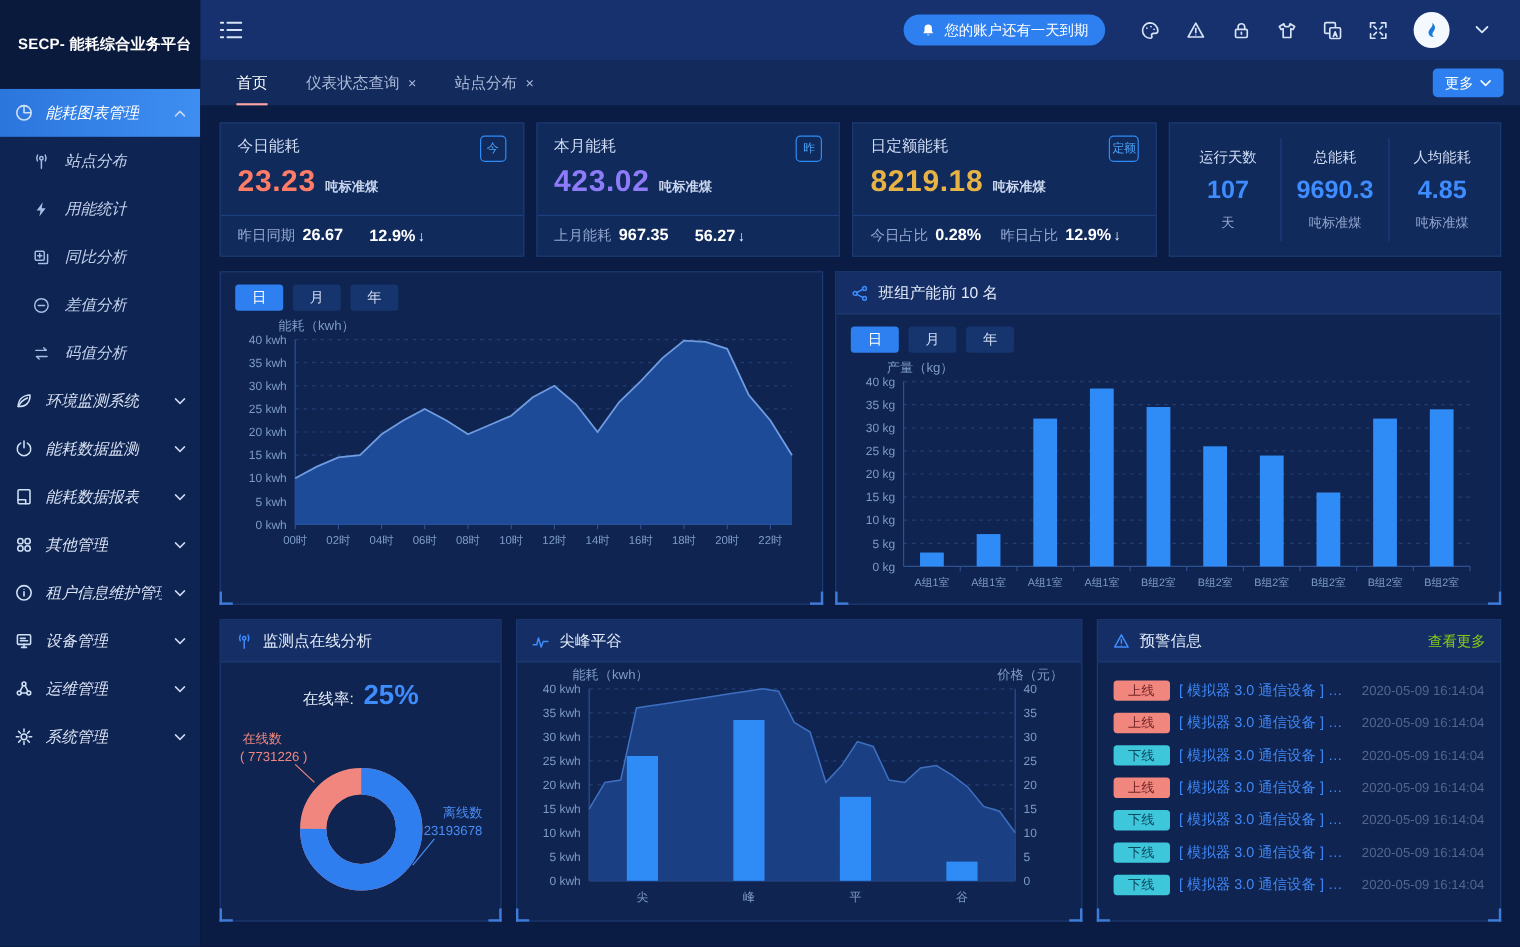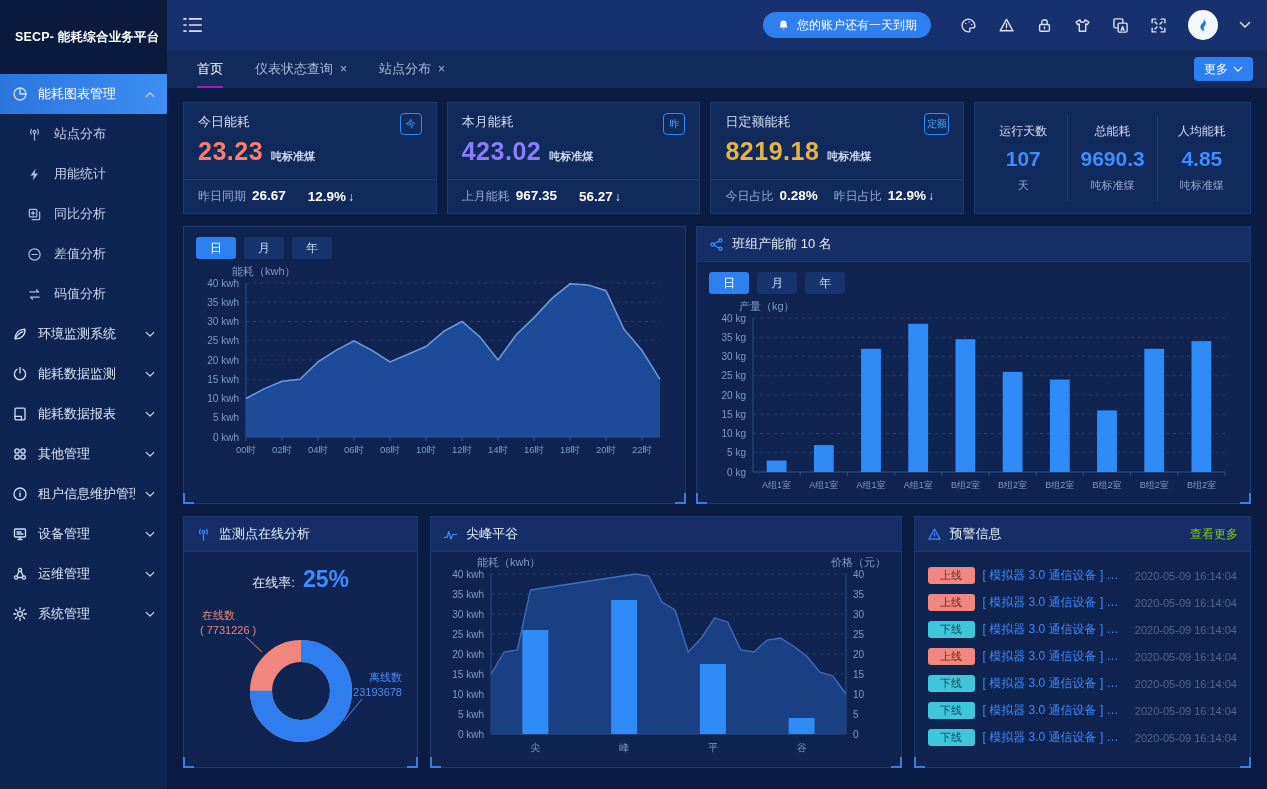--- a/index.html
+++ b/index.html
@@ -8,42 +8,42 @@
   .sidebar{width:167px;min-width:167px;background:#0e2452;display:flex;flex-direction:column;}
   .logo{height:50px;background:#0a1a3d;display:flex;align-items:center;padding:12px 8px;gap:7px;}
   .logo-icon{width:24px;height:24px;color:#4aa3f0;}
   .logo-text{font-size:12.5px;font-weight:bold;color:#fff;letter-spacing:.2px;white-space:nowrap;}
   .menu{flex:1;overflow:hidden;}
   .mgroup{height:40px;display:flex;align-items:center;gap:10px;padding:0 12px;color:#dbe4f5;cursor:pointer;}
   .mgroup.active{background:linear-gradient(90deg,#2b76dd,#3e8ef2);color:#fff;}
   .msub{height:40px;display:flex;align-items:center;gap:12px;padding:0 12px 0 27px;color:#c3d1ec;cursor:pointer;}
   .mi{width:16px;height:16px;flex:none;color:#cfe0f5;}
   .msub .mi{width:15px;height:15px;color:#a8bde4;}
-  .mlabel{white-space:nowrap;overflow:hidden;}
+  .mlabel{white-space:nowrap;overflow:hidden;font-style:italic;}
   .chev{width:10px;height:7px;margin-left:auto;color:#c9d6ee;flex:none;}
   .chev.up svg{transform:rotate(180deg);}
   .hicon svg,.mi svg,.chev svg,.ph-icon svg,.logo-icon svg,.av-flame svg,.mini-chev svg{width:100%;height:100%;display:block;}
   
   .main{flex:1;display:flex;flex-direction:column;min-width:0;}
-  .topbar{height:50px;background:#16316d;display:flex;align-items:center;padding:0 16px 0 16px;gap:21px;font-family:Liberation Serif, serif;}
+  .topbar{height:50px;background:#16316d;display:flex;align-items:center;padding:0 26px 0 16px;gap:21px;font-family:Liberation Serif, serif;}
   .hicon{width:17px;height:17px;color:#d7e3f6;cursor:pointer;flex:none;}
   .hicon.big{width:19px;height:16px;}
   .spacer{flex:1;}
   .notice{height:26px;background:#2e7ff0;border-radius:14px;display:flex;align-items:center;gap:7px;padding:0 14px;font-size:12px;color:#fff;cursor:pointer;margin-right:8px;}
   .notice .hicon{width:13px;height:13px;color:#fff;}
   .avatar{width:30px;height:30px;border-radius:50%;background:#f4f8ff;display:flex;align-items:center;justify-content:center;cursor:pointer;}
   .av-flame{width:18px;height:18px;color:#1d7bd8;}
   .mini-chev{width:10px;height:7px;display:inline-block;color:#fff;}
   .hicon.tiny{width:12px;height:8px;}
   
   .tabbar{height:38px;background:#122a5c;display:flex;align-items:center;padding:0 14px;gap:6px;}
   .tabs{display:flex;align-items:center;height:100%;}
   .tab{height:100%;display:flex;align-items:center;padding:0 16px;color:#a9bad8;font-size:13px;cursor:pointer;gap:7px;}
   .tab .tlabel{height:100%;display:flex;align-items:center;border-bottom:2px solid transparent;box-sizing:border-box;padding-top:2px;}
-  .tab.active .tlabel{color:#fff;border-bottom:2px solid #a21caf;}
+  .tab.active .tlabel{color:#fff;border-bottom:2px solid #fca5a5;}
   .tab .close{font-size:12px;color:#a9bad8;}
   .more-btn{margin-left:auto;background:#2e7ff0;color:#fff;border:none;border-radius:4px;height:24px;padding:0 10px;font-size:12px;display:flex;align-items:center;gap:5px;cursor:pointer;font-family:inherit;}
   
   .content{flex:1;background:#0a1c44;padding:14px 16px;overflow:hidden;}
   .stats-row{display:flex;gap:10px;height:112px;margin-bottom:12px;}
   .stat-card,.summary-card{background:#112a5c;border:1px solid #1c3a72;box-sizing:border-box;display:flex;flex-direction:column;}
   .stat-card{flex:1;}
   .summary-card{flex:1.06;flex-direction:row;align-items:stretch;padding:12px 4px;}
   .sc-top{padding:10px 14px 0;flex:1;}
   .sc-title-row{display:flex;justify-content:space-between;align-items:flex-start;}

